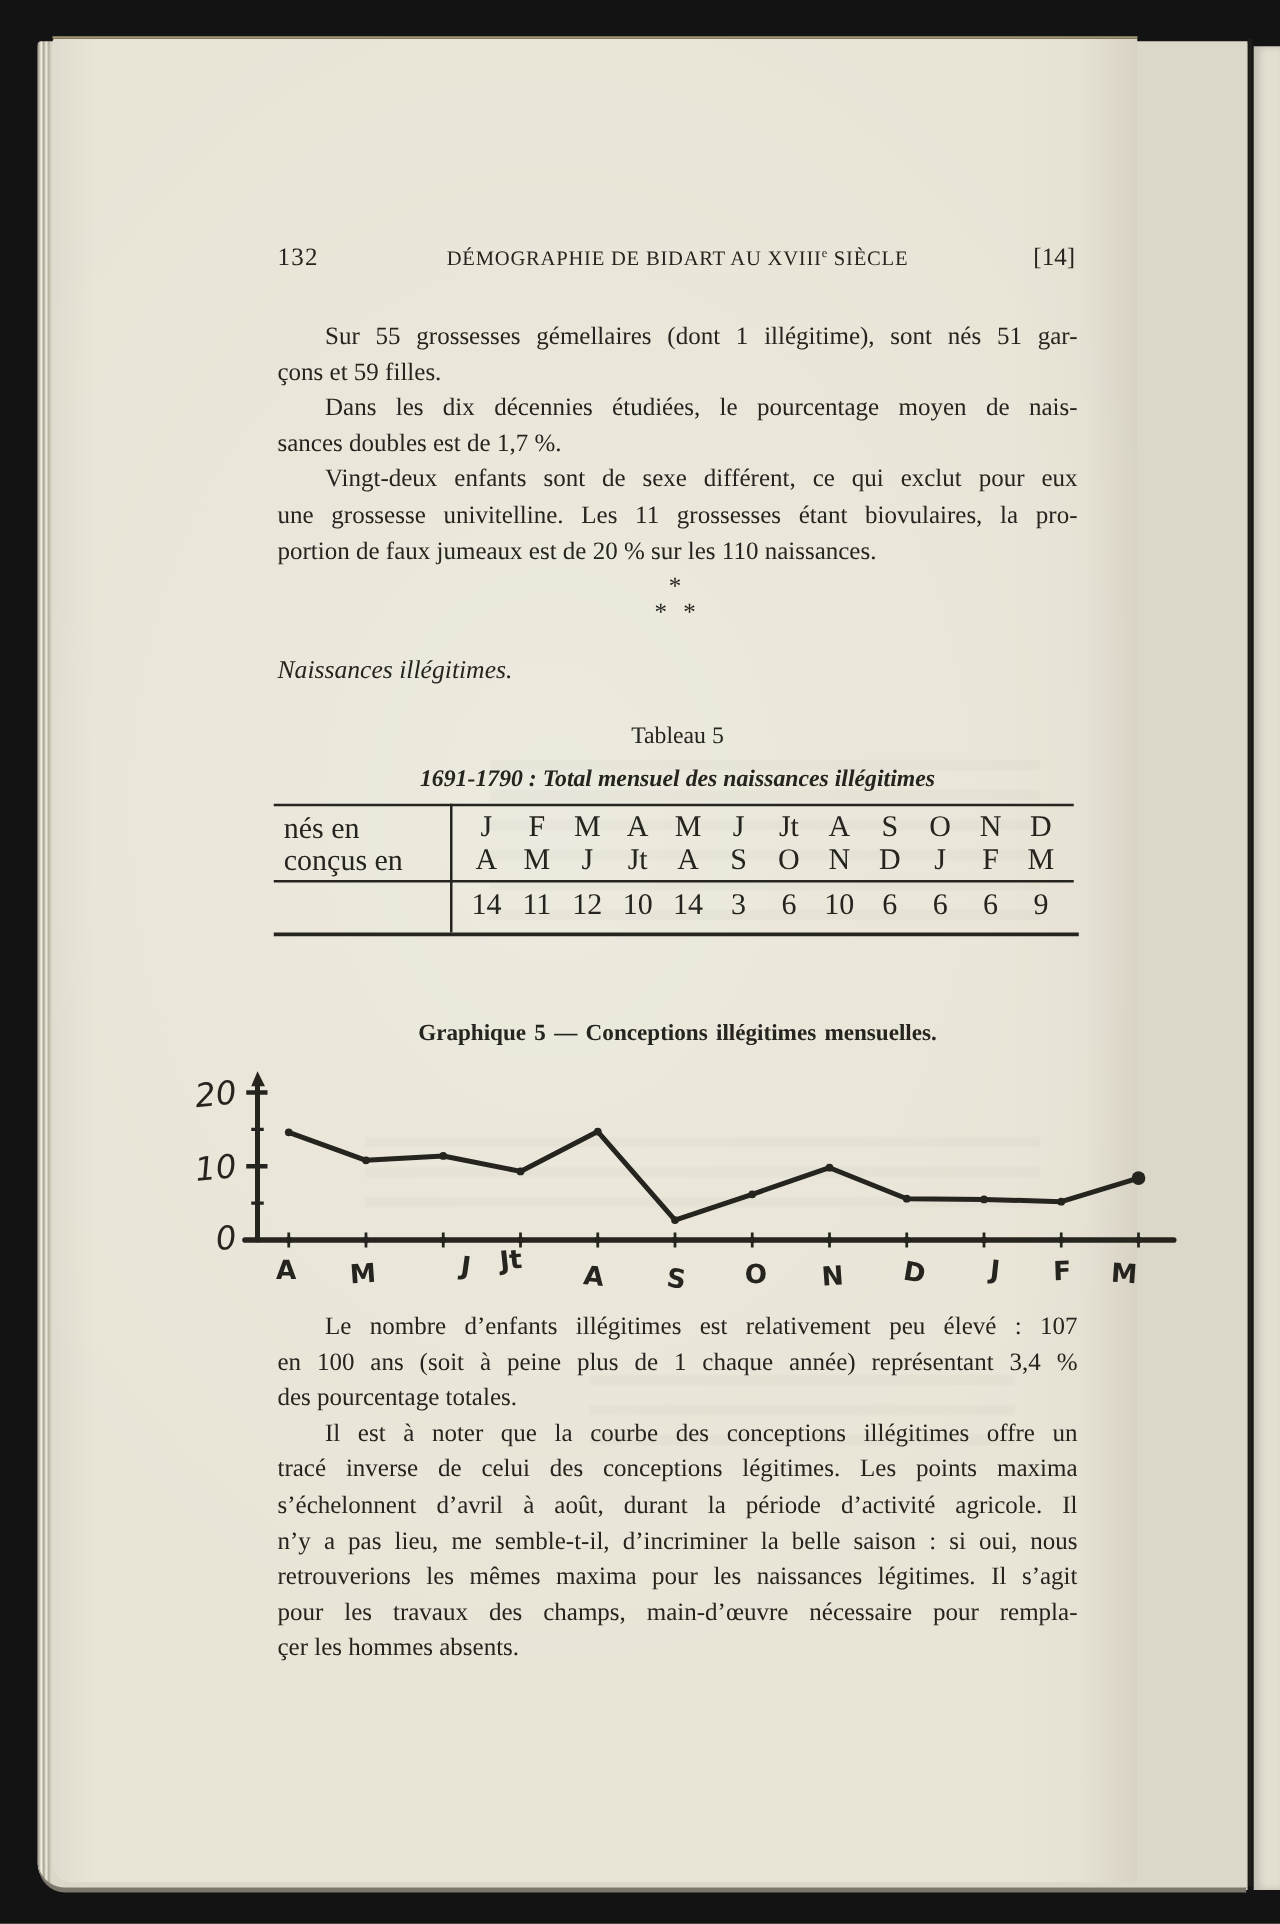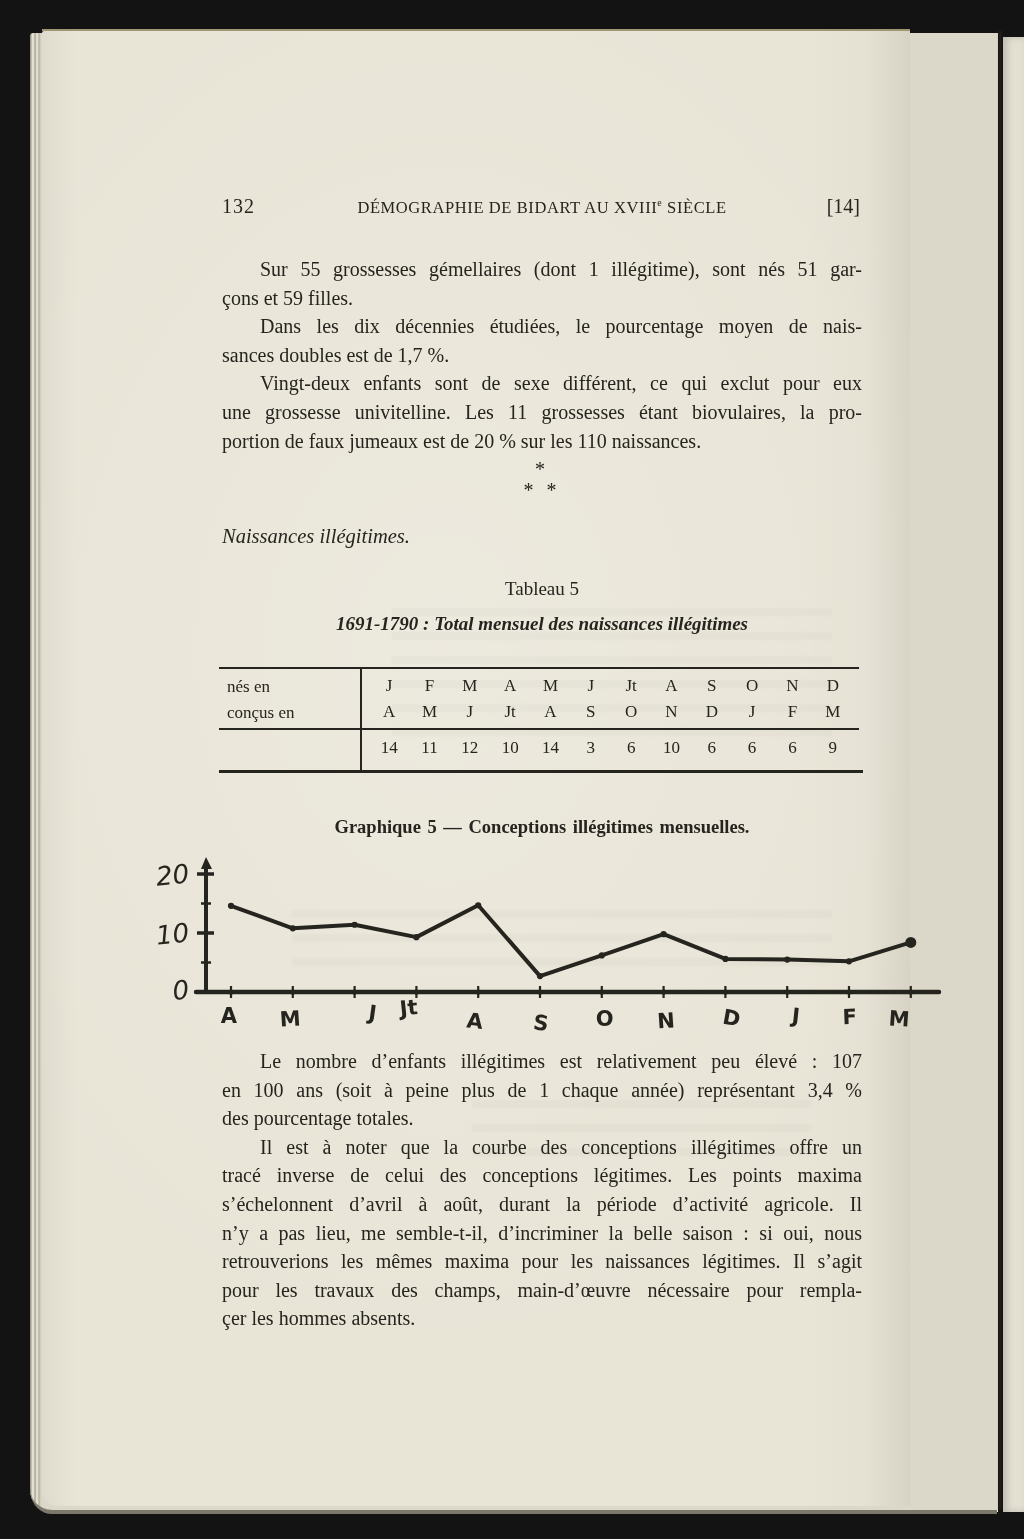--- a/index.html
+++ b/index.html
@@ -49,21 +49,21 @@
   .b1{top:224px;} .b2{top:1016px;}
   .para{margin:0;}
   .para .tline{text-align:justify;text-align-last:justify;}
   .para .tline:first-child{text-indent:38px;}
   .para .tline:last-child{text-align-last:left;}
   .asterisks{position:absolute;top:428px;left:0;width:640px;text-align:center;font-size:20px;line-height:21px;letter-spacing:4px;}
   .secthead{position:absolute;top:494px;left:0;font-style:italic;font-size:20.5px;}
   .ttitle{position:absolute;top:547px;left:0;width:640px;text-align:center;font-size:19px;}
   .tsub{position:absolute;top:582px;left:0;width:640px;text-align:center;font-size:19px;font-weight:bold;font-style:italic;}
   
-  .table{position:absolute;top:612px;left:-3px;width:640px;height:105px;font-size:17px;margin-top:24px;}
+  .table{position:absolute;top:612px;left:-3px;width:640px;height:105px;font-size:24px;}
   .rule{position:absolute;left:0;width:640px;background:var(--rule);}
   .r-top{top:0;height:2px;} .r-mid{top:61px;height:2px;} .r-bot{top:103px;height:2.5px;width:644px;}
   .vrule{position:absolute;left:141px;top:0;width:1.8px;height:103px;background:var(--rule);}
   .tlabels{position:absolute;left:8px;top:7px;line-height:26px;}
   .tcols{position:absolute;left:150px;top:0;width:484px;height:103px;display:flex;}
   .tcol{flex:1;text-align:center;padding-top:6px;line-height:26px;}
   .tcol .val{display:block;margin-top:10px;text-align:center;}
   .gcaption{position:absolute;top:786px;left:0;width:640px;text-align:center;font-size:18.5px;font-weight:bold;word-spacing:2px;}
   
   .chart{position:absolute;left:102px;top:821px;width:800px;height:190px;}

